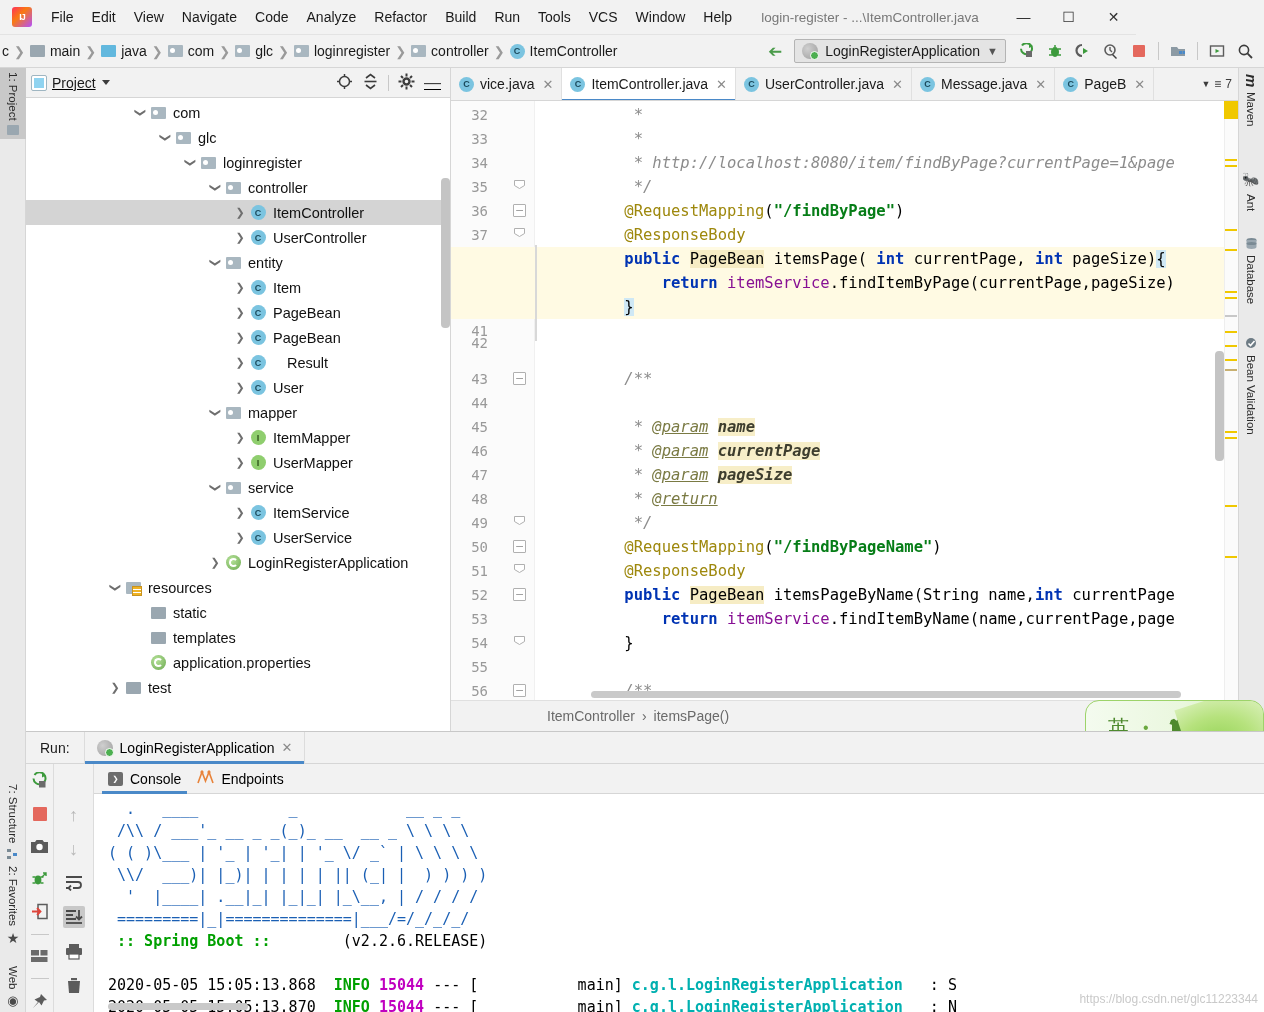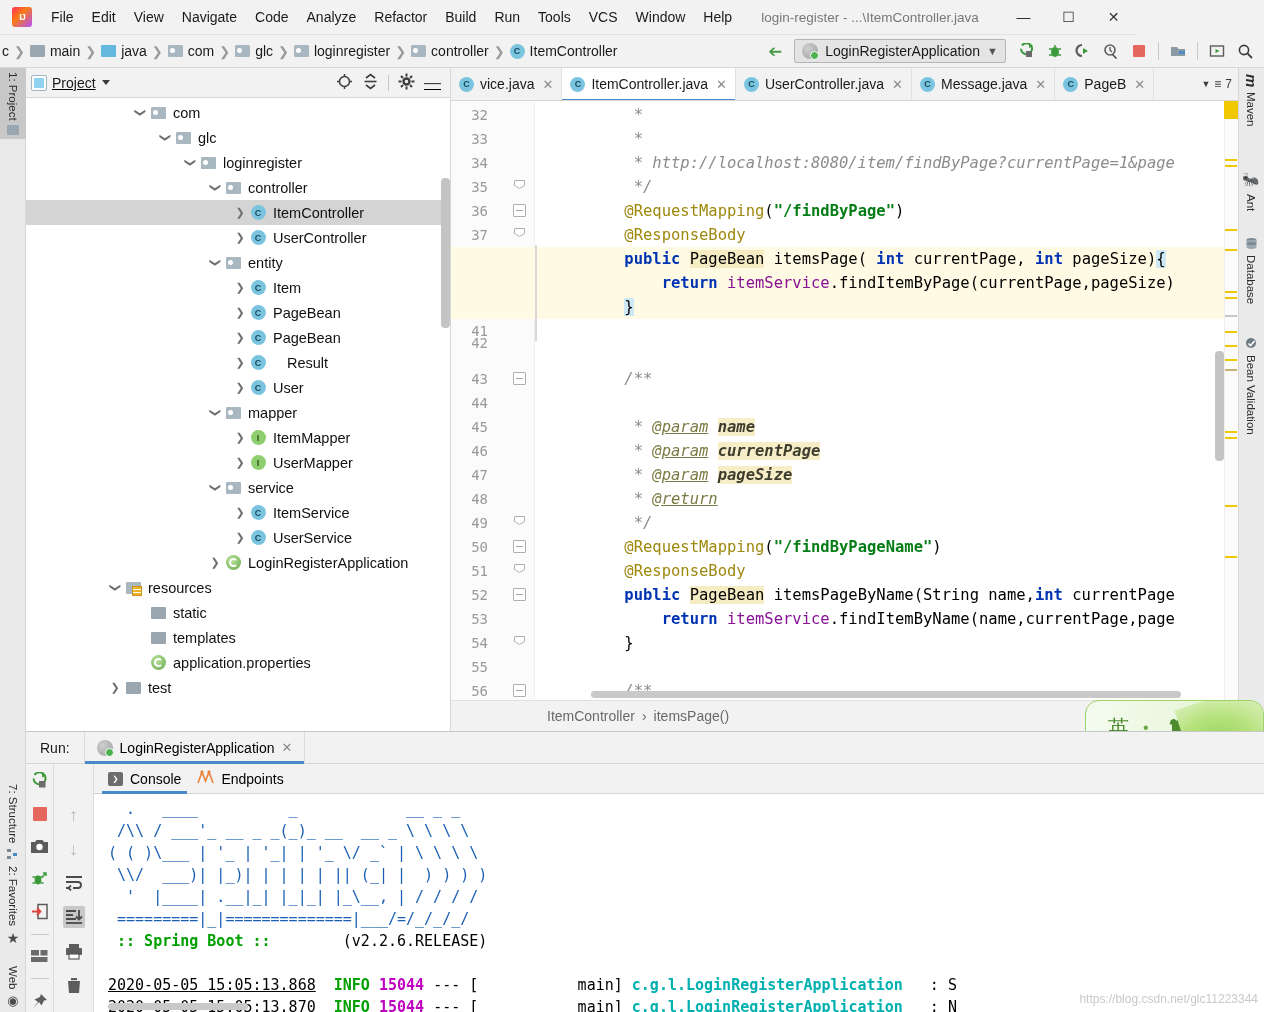--- a/index.html
+++ b/index.html
@@ -330,21 +330,21 @@
   }
   .console {
     position: absolute; top: 30px; left: 0; right: 0; bottom: 0;
     background: #fff; overflow: hidden;
     font-family: "DejaVu Sans Mono", monospace;
     font-size: 15px; line-height: 22px; padding: 4px 0 0 14px;
     white-space: pre;
   }
   .banner { color: #1a5fb4; }
   .g { color: #00a000; font-weight: bold; }
-  .log-time { color: #000; text-decoration: underline; }
+  .log-time { color: #000; }
   .log-info { color: #00a000; font-weight: bold; }
   .log-pid { color: #c000c0; font-weight: bold; }
   .log-cls { color: #00b0b0; font-weight: bold; }
   .cons-hscroll {
     position: absolute; left: 14px; bottom: 2px; width: 140px; height: 7px;
     background: #c9c9c9; border-radius: 4px;
   }
   .watermark {
     position: absolute; right: 6px; bottom: 6px; font-size: 12px;
     color: #c9c9c9; font-family: "Liberation Sans", sans-serif;

